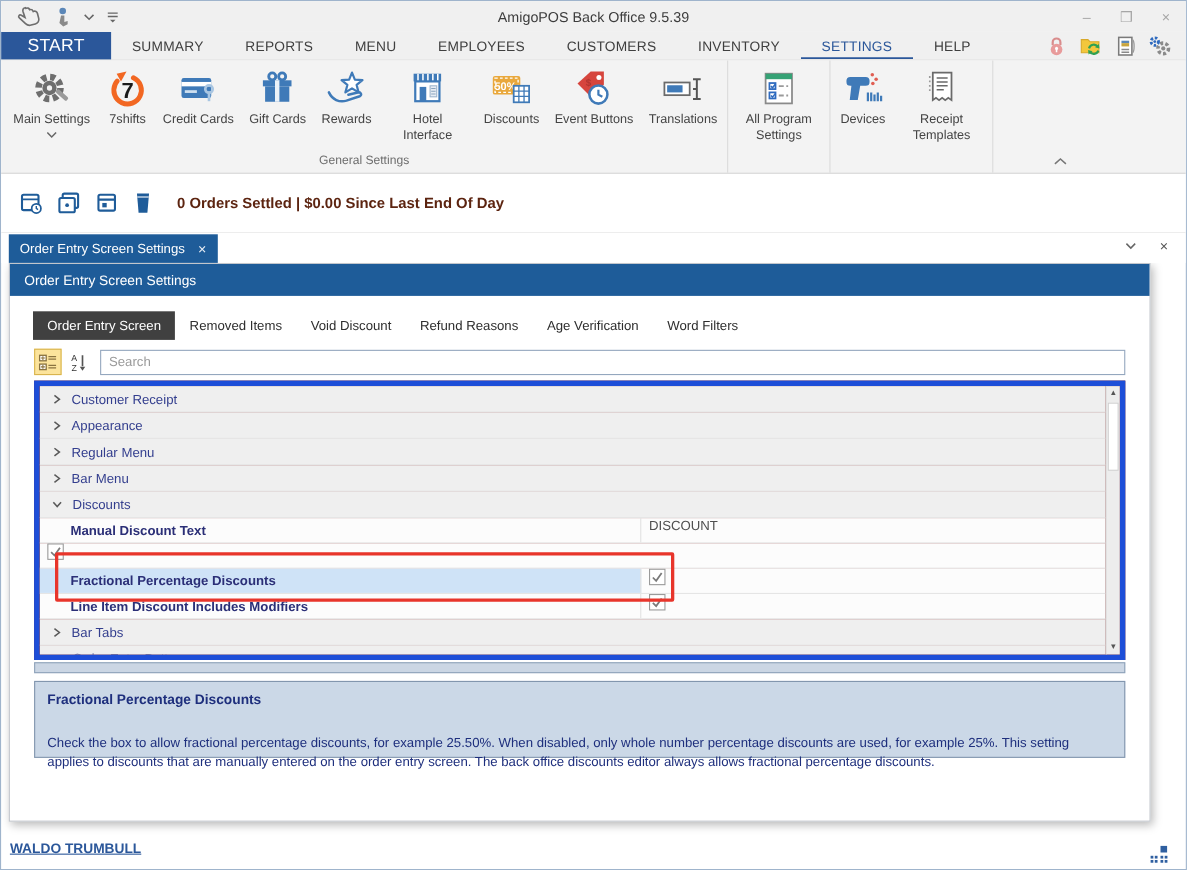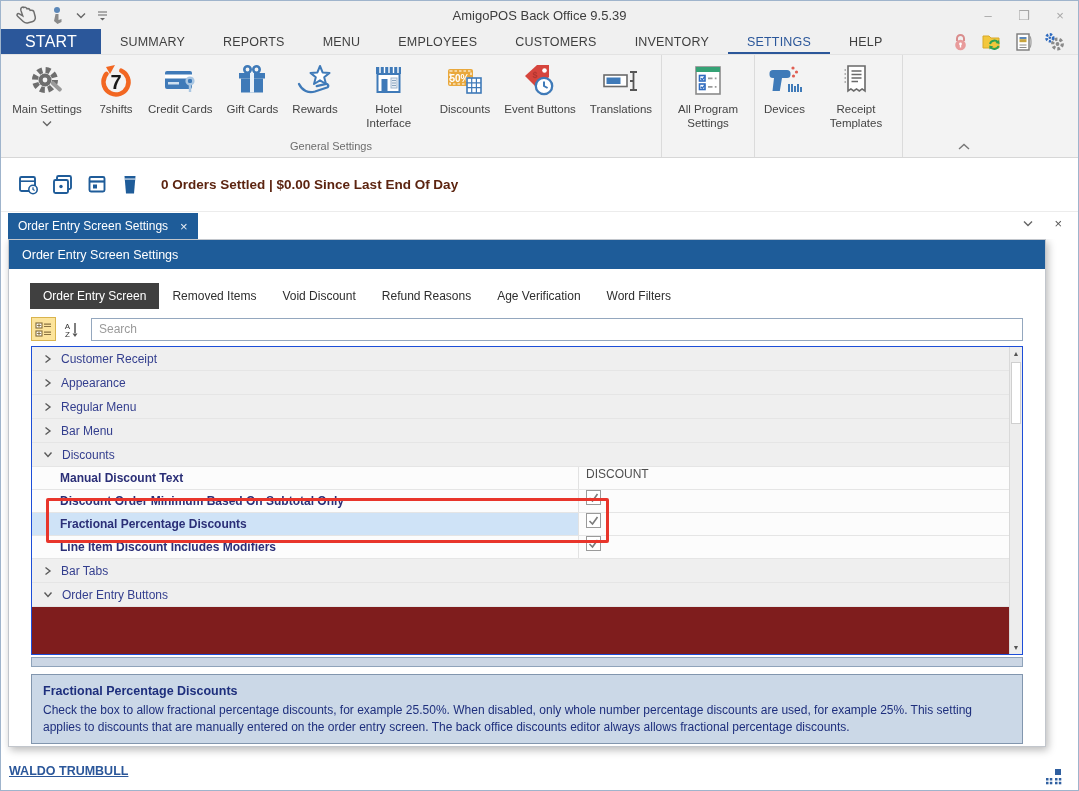--- a/index.html
+++ b/index.html
@@ -40,41 +40,41 @@
 .phead{height:29px;background:#1E5C99;color:#fff;font-size:12.5px;display:flex;align-items:center;padding-left:13px;flex:none}
 .ptabs{display:flex;padding:14px 0 0 21px;flex:none}
 .ptab{font-size:12px;color:#2e2e2e;padding:0 13px;height:26px;display:flex;align-items:center}
 .ptab.active{background:#404040;color:#fff}
 .ptoolbar{display:flex;align-items:center;margin:8px 22px 0;flex:none}
 .tbtn{width:25px;height:24px;display:flex;align-items:center;justify-content:center;border:1px solid transparent;margin-right:3px}
 .tbtn.sel{background:#FCE49C;border-color:#D9B44E}
 .searchbox{flex:1;height:23px;border:1px solid #94A7BE;font-size:12px;padding:0 7px;color:#444;margin-left:4px;outline:none;background:#fff}
 .searchbox::placeholder{color:#9a9a9a}
 
-.grid{margin:5px 22px 0;border:1px solid #1d4ed8;height:309px;position:relative;flex:none;background:#7f1d1d;padding-right:13px}
+.grid{margin:5px 22px 0;border:5px solid #1d4ed8;height:254px;position:relative;flex:none;background:#7f1d1d;padding-right:13px}
 .grows{display:flex;flex-direction:column;height:100%;overflow:hidden}
 .grow{flex:none;display:flex;align-items:stretch;border-bottom:1px solid #E5E5E5;background:#FCFCFC}
 .grow.cat{height:24px;background:#EFEFEF}
 .grow.prop{height:23px}
 .catcell{display:flex;align-items:center;gap:9px;padding-left:11px;font-size:12px;color:#333E8E}
 .pname{width:547px;flex:none;display:flex;align-items:center;padding-left:28px;font-size:12px;font-weight:bold;color:#2B2F77;border-right:1px solid #E2E2E2}
 .pval{flex:1;display:flex;align-items:flex-start;padding-left:7px;font-size:12px;color:#4f4f4f;position:relative}
 .grow.sel .pname{background:#CFE3F7}
 .checkbox{width:15px;height:15px;border:1px solid #9a9a9a;background:#fff;display:inline-flex;align-items:center;justify-content:center}
 .vchev{position:absolute;right:20px;top:50%;transform:translateY(-50%)}
 .vscroll{position:absolute;right:0;top:0;bottom:0;width:13px;background:#EDEDED;border-left:1px solid #D9D9D9}
 .sarrow{position:absolute;left:0;right:0;text-align:center;font-size:7px;color:#555}
 .sarrow.up{top:3px}.sarrow.down{bottom:3px}
 .vthumb{position:absolute;top:15px;left:1px;width:10px;height:62px;background:#fff;border:1px solid #CFCFCF}
 .annot{position:absolute;left:14px;top:151px;width:563px;height:45px;border:3px solid #E8352B;border-radius:2px;pointer-events:none}
 .hscroll{margin:2px 22px 0;height:10px;background:#CBD6E4;border:1px solid #8FA3BA;flex:none}
 
 .descpanel{margin:7px 22px 0;height:70px;background:#CBD8E7;border:1px solid #8296AE;padding:9px 11px;flex:none}
 .desct{font-size:12.5px;font-weight:bold;color:#1E2F7D}
-.descb{font-size:12px;color:#1E2F7D;margin-top:4px;line-height:1.4}
+.descb{font-size:12px;color:#1E2F7D;margin-top:24px;line-height:1.4}
 
 .footer{display:flex;align-items:flex-start;padding:17px 16px 0 8px}
 .userlink{font-size:12.5px;font-weight:bold;color:#2B579A;text-decoration:underline;cursor:pointer}
 .netic{margin-left:auto;margin-top:4px}
 </style>
 </head>
 <body>
 
 <div class="titlebar">
   <div class="qat" id="qat">
@@ -484,21 +484,20 @@
             <span>Discounts</span>
           </div>
         </div>
         <div class="grow prop">
           <div class="pname">Manual Discount Text</div>
           <div class="pval">
             <span>DISCOUNT</span>
           </div>
         </div>
         <div class="grow prop">
-          <div class="pname">Discount Order Minimum Based On Subtotal Only</div>
           <div class="pval">
             <span class="checkbox">
               <svg width="11" height="10" viewBox="0 0 11 10">
                 <path d="M1.5 5l3 3 5-7" stroke="#7a7a7a" stroke-width="1.6" fill="none"></path>
               </svg>
             </span>
           </div>
         </div>
         <div class="grow prop sel">
           <div class="pname">Fractional Percentage Discounts</div>

